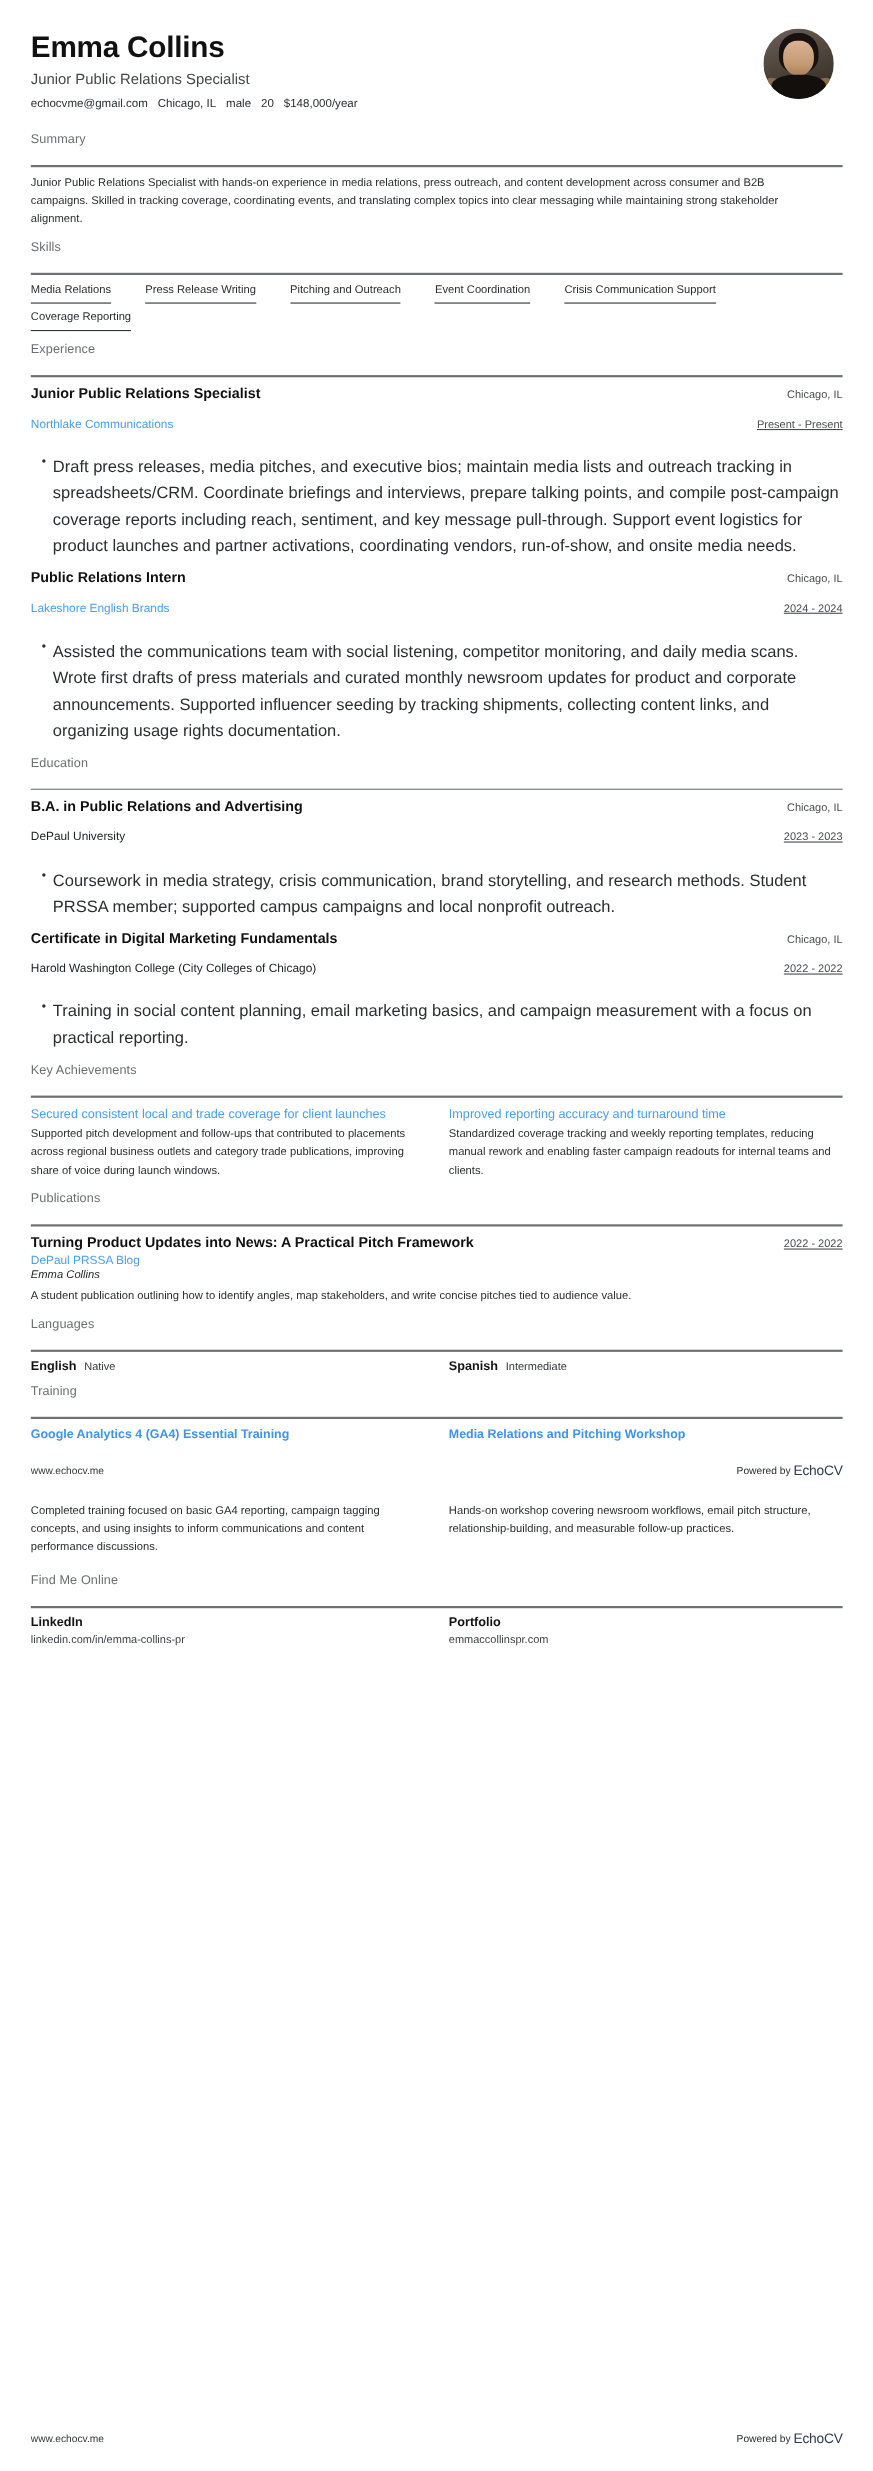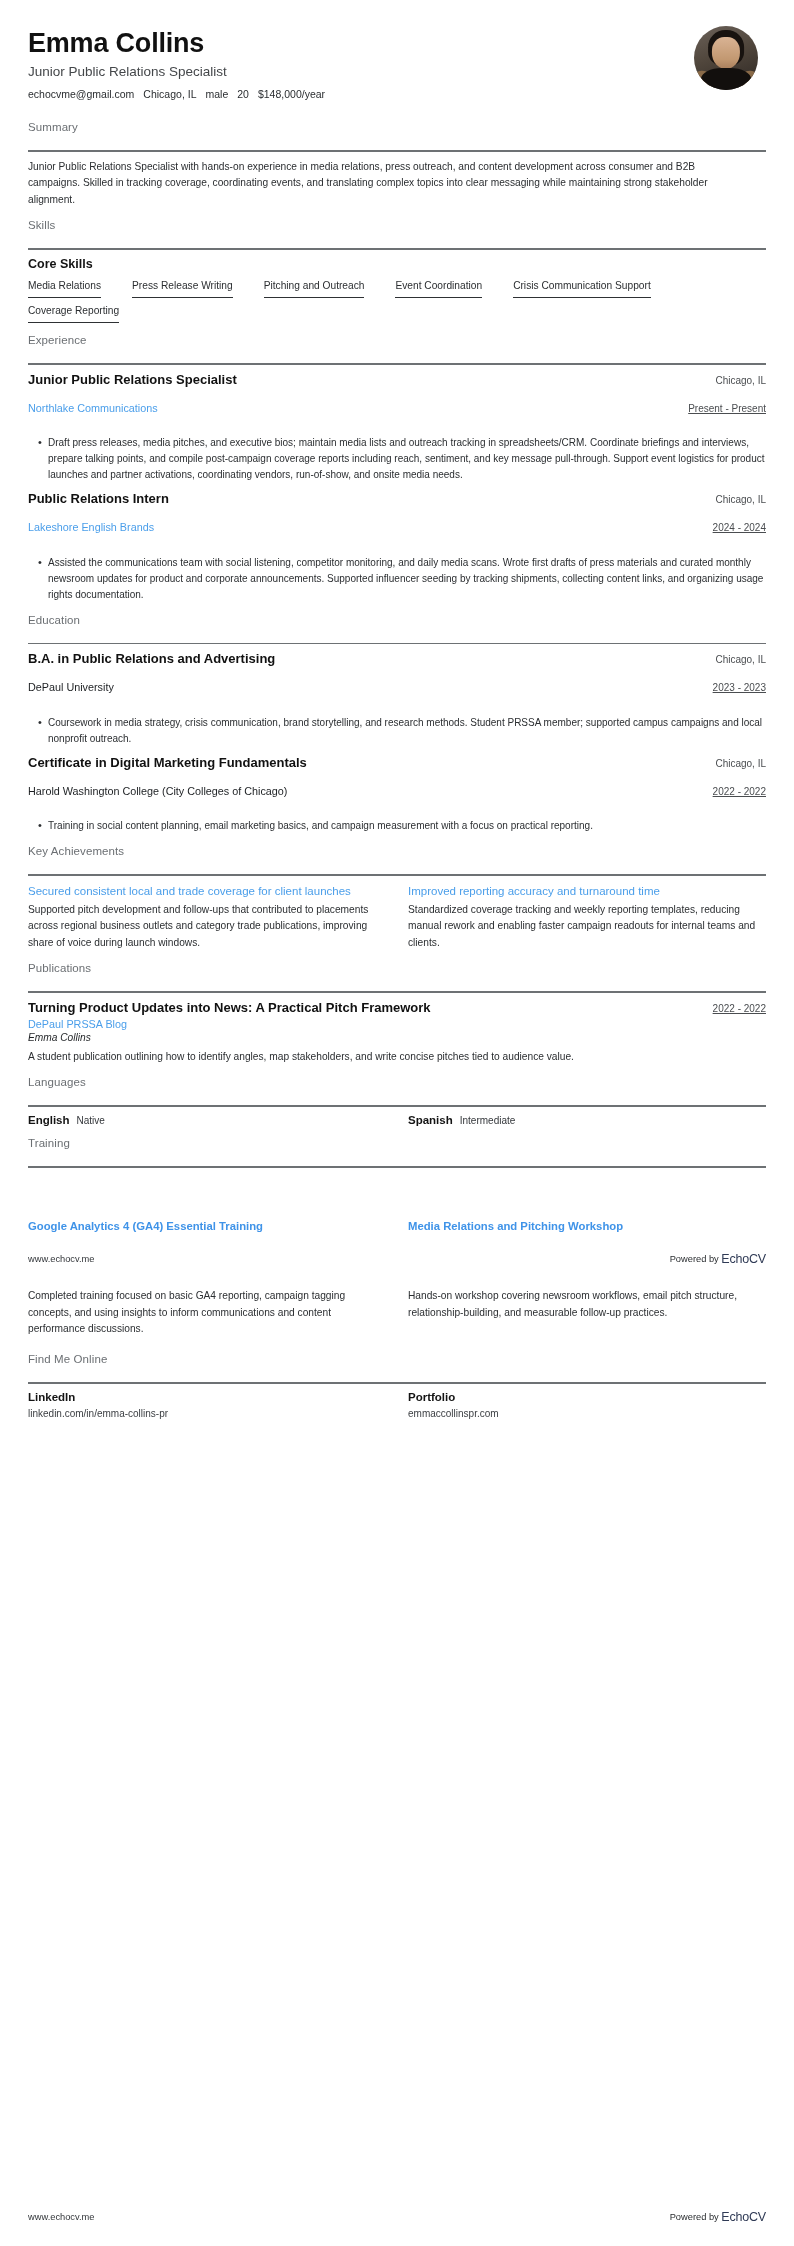--- a/index.html
+++ b/index.html
@@ -190,21 +190,21 @@
     white-space: nowrap;
     text-decoration: underline;
   }
   .bullets {
     margin-top: 3px;
     padding-left: 12px;
     list-style: none;
   }
   .bullets li {
     position: relative;
-    font-size: 10px;
+    font-size: 15px;
     line-height: 1.6;
     color: #2b2e31;
     padding-left: 8px;
     margin-bottom: 1px;
     margin-top: 20px;
   }
   .bullets li::before {
     content: "•";
     position: absolute;
     left: -2px;
@@ -251,21 +251,20 @@
   .lang-item { display: flex; align-items: baseline; gap: 7px; }
   .lang-name { font-size: 11.5px; font-weight: bold; color: #141414; }
   .lang-level { font-size: 10px; color: #33363a; }
 
   
   .train-title {
     font-size: 11.3px;
     font-weight: bold;
     color: #3f93e8;
     line-height: 1.4;
-    margin-top: 44px;
   }
   .train-desc {
     font-size: 10.2px;
     line-height: 1.6;
     color: #2b2e31;
   }
 
   
   .link-label { font-size: 11.5px; font-weight: bold; color: #141414; }
   .link-value { font-size: 10px; color: #3b3e42; margin-top: 5px; }
@@ -333,21 +332,20 @@
     <div class="section-rule"></div>
     <div class="section-body">
       <div class="summary-text">Junior Public Relations Specialist with hands-on experience in media relations, press outreach, and content development across consumer and B2B campaigns. Skilled in tracking coverage, coordinating events, and translating complex topics into clear messaging while maintaining strong stakeholder alignment.</div>
     </div>
   </div>
 
   <div class="section">
     <div class="section-title">Skills</div>
     <div class="section-rule"></div>
     <div class="section-body">
-      <div class="skills-group-title">Core Skills</div>
       <div class="skills-list">
         <span class="skill-chip">Media Relations</span>
         <span class="skill-chip">Press Release Writing</span>
         <span class="skill-chip">Pitching and Outreach</span>
         <span class="skill-chip">Event Coordination</span>
         <span class="skill-chip">Crisis Communication Support</span>
         <span class="skill-chip">Coverage Reporting</span>
       </div>
     </div>
   </div>

